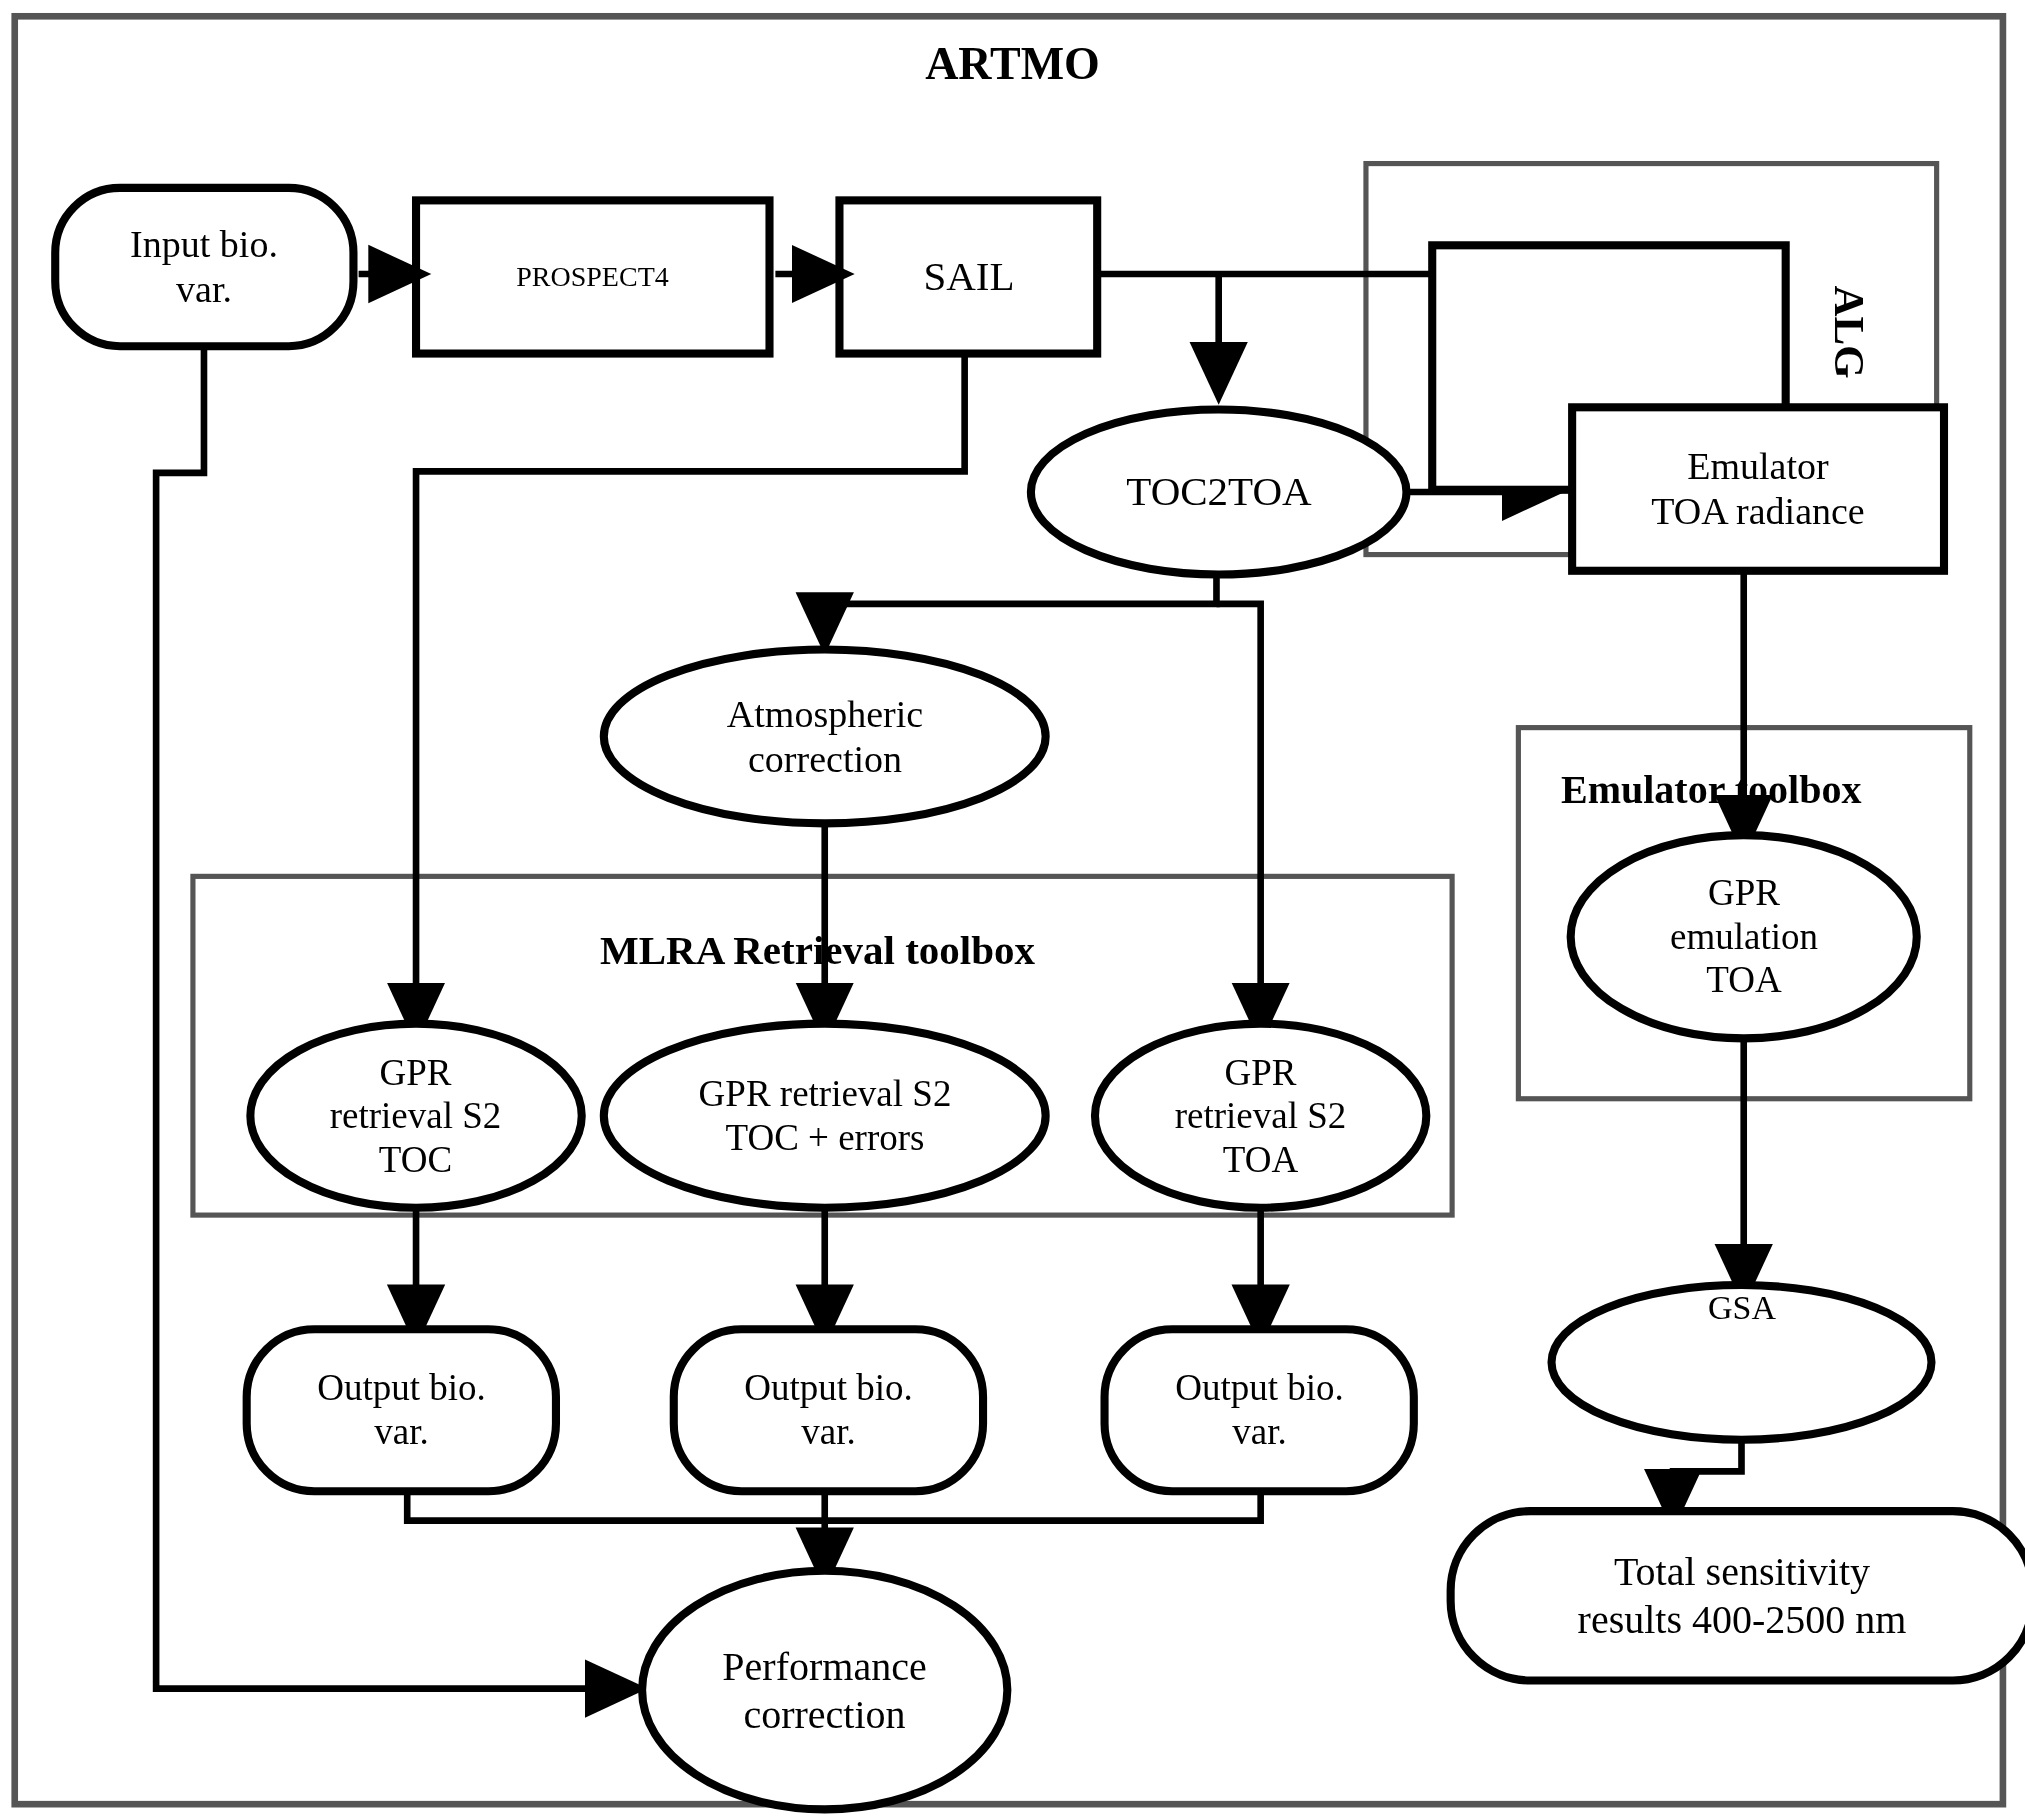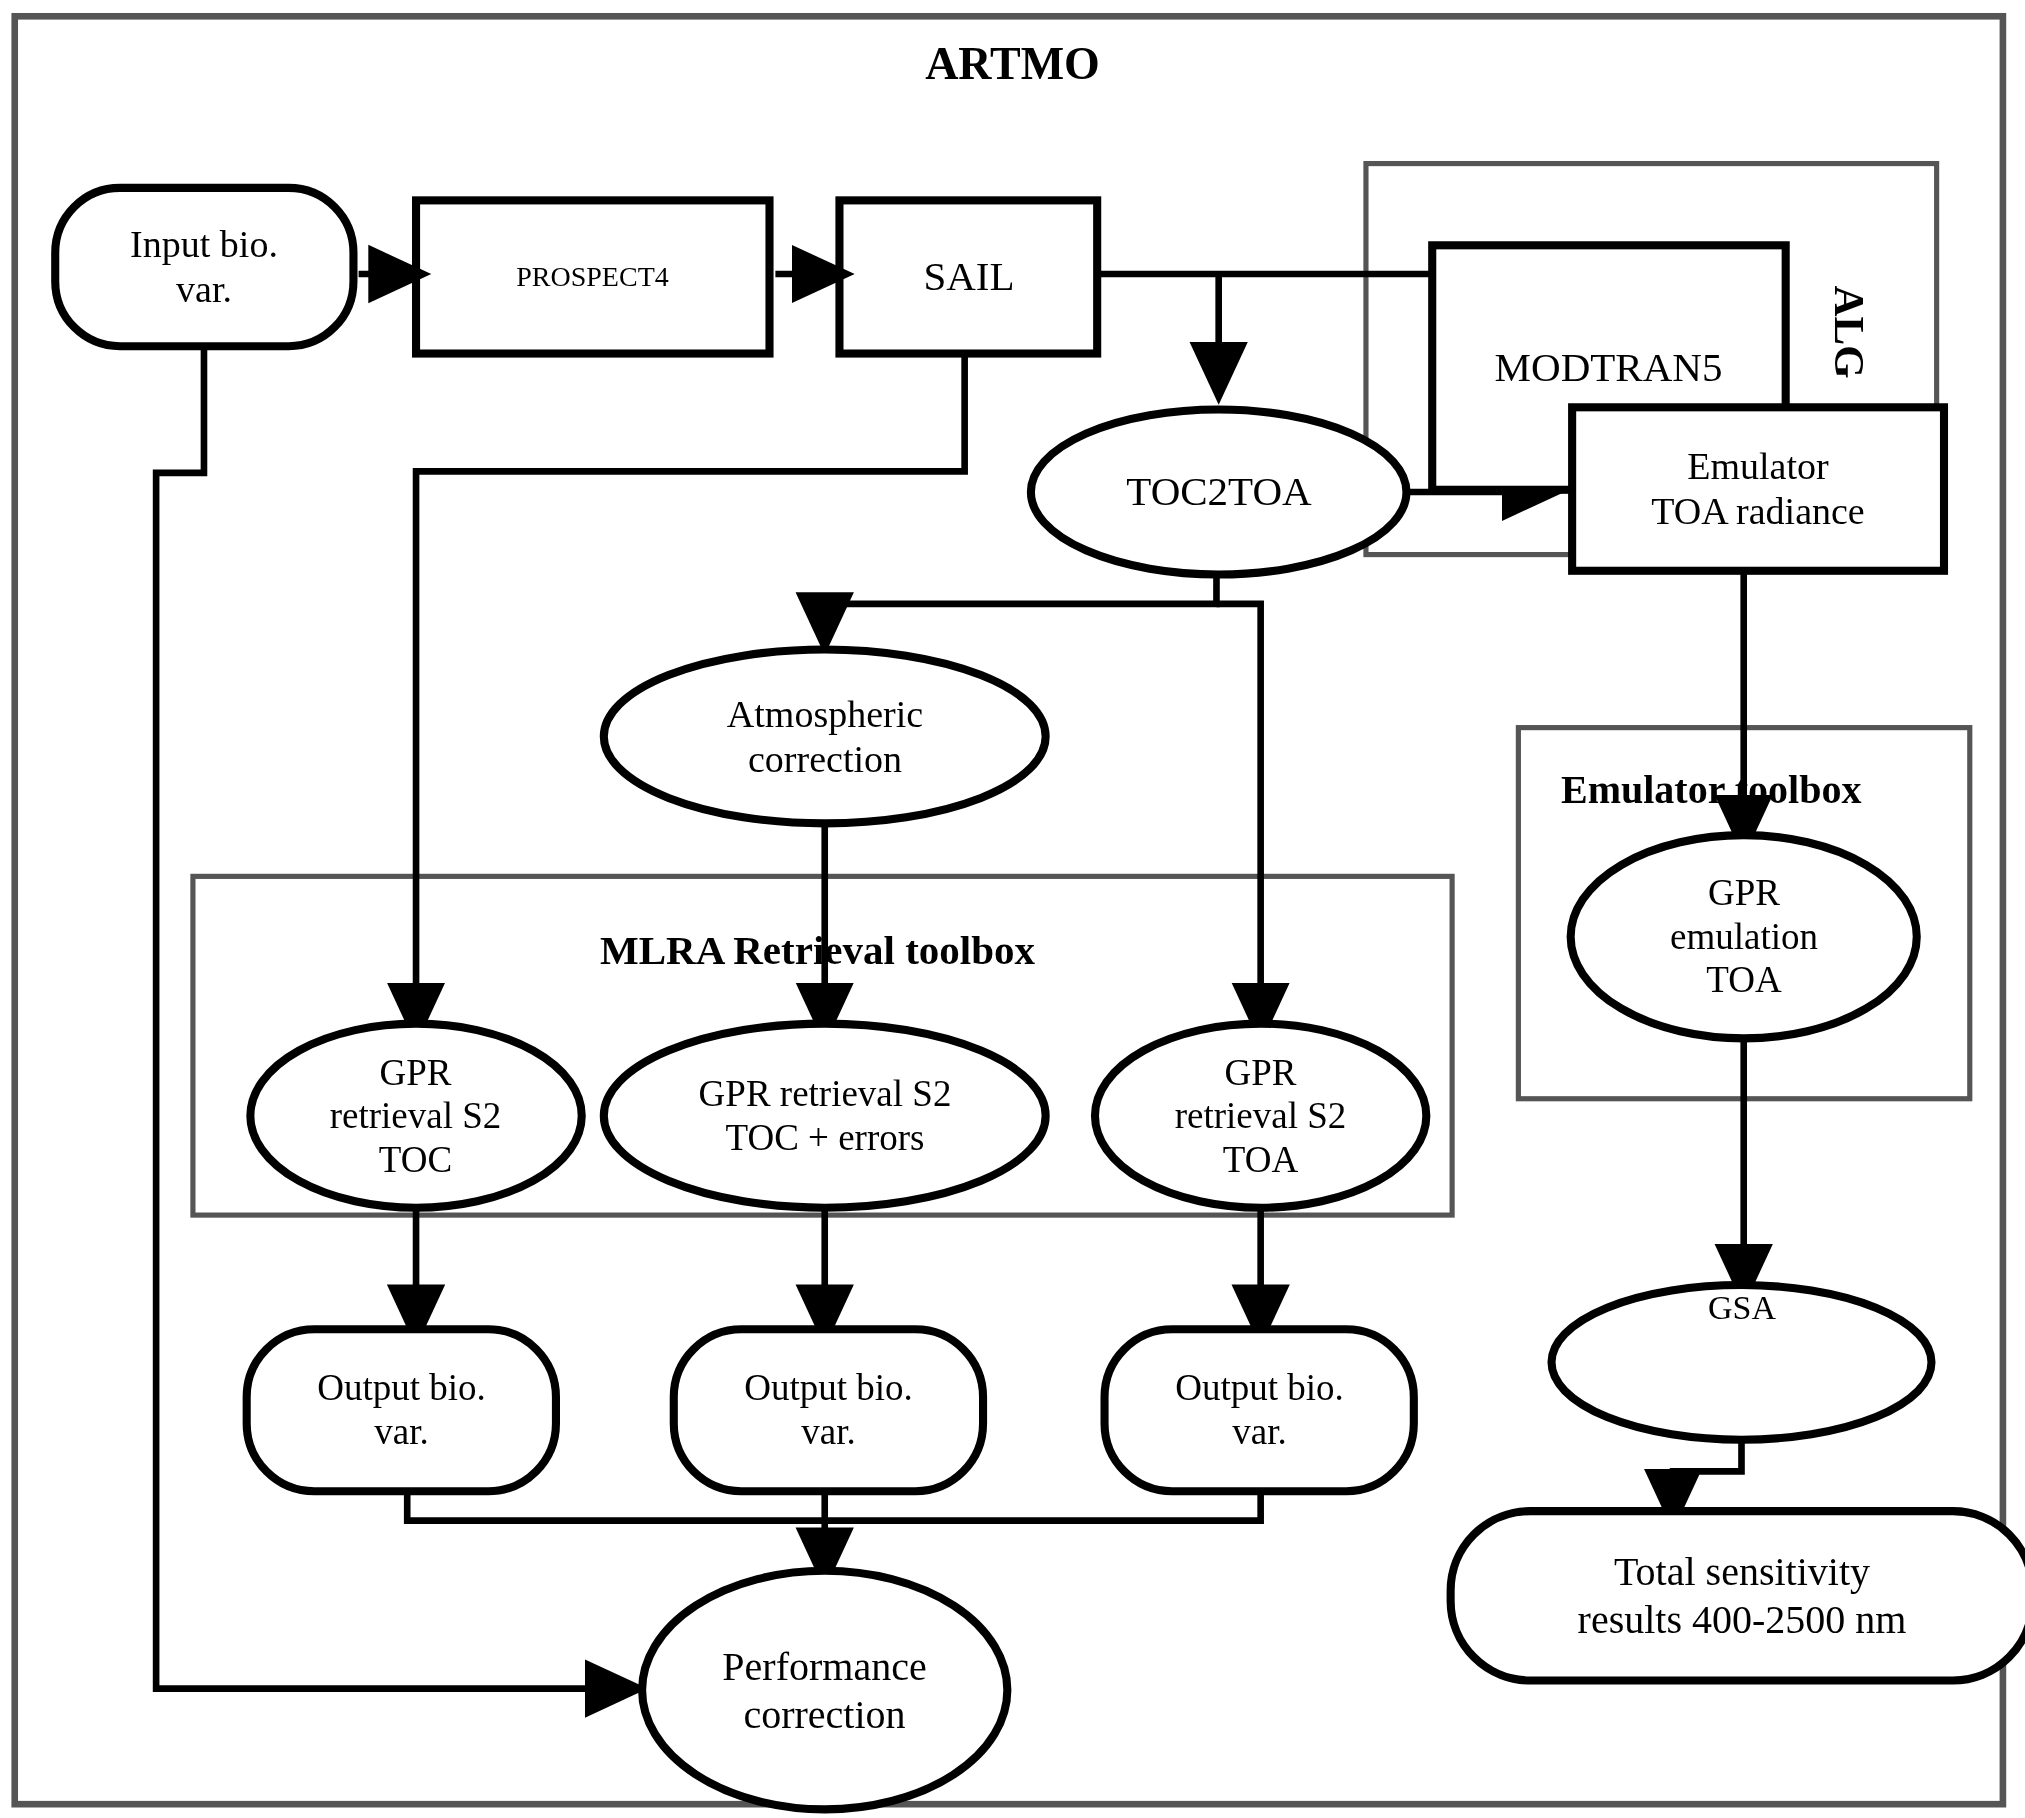--- a/index.html
+++ b/index.html
@@ -107,21 +107,20 @@
 
   <div class="node-label bold" style="left:865px;top:35px;width:295px;height:59px;font-size:46px;">ARTMO</div>
 
   <div class="node-label" style="left:55px;top:188px;width:298px;height:158px;font-size:38px;">Input bio.
 var.</div>
 
   <div class="node-label" style="left:416px;top:200px;width:353px;height:153px;font-size:28px;">PROSPECT4</div>
 
   <div class="node-label" style="left:840px;top:200px;width:258px;height:153px;font-size:41px;">SAIL</div>
 
-  <div class="node-label" style="left:1432px;top:245px;width:353px;height:244px;font-size:41px;">MODTRAN5</div>
 
   <div class="node-label bold vert" style="left:1753px;top:306px;width:191px;height:52px;font-size:43px;">ALG</div>
 
   <div class="node-label" style="left:1031px;top:409px;width:376px;height:165px;font-size:41px;">TOC2TOA</div>
 
   <div class="node-label" style="left:1572px;top:407px;width:372px;height:163px;font-size:38px;">Emulator
 TOA radiance</div>
 
   <div class="node-label bold" style="left:339px;top:924px;width:957px;height:52px;font-size:41px;">MLRA Retrieval toolbox</div>
 

